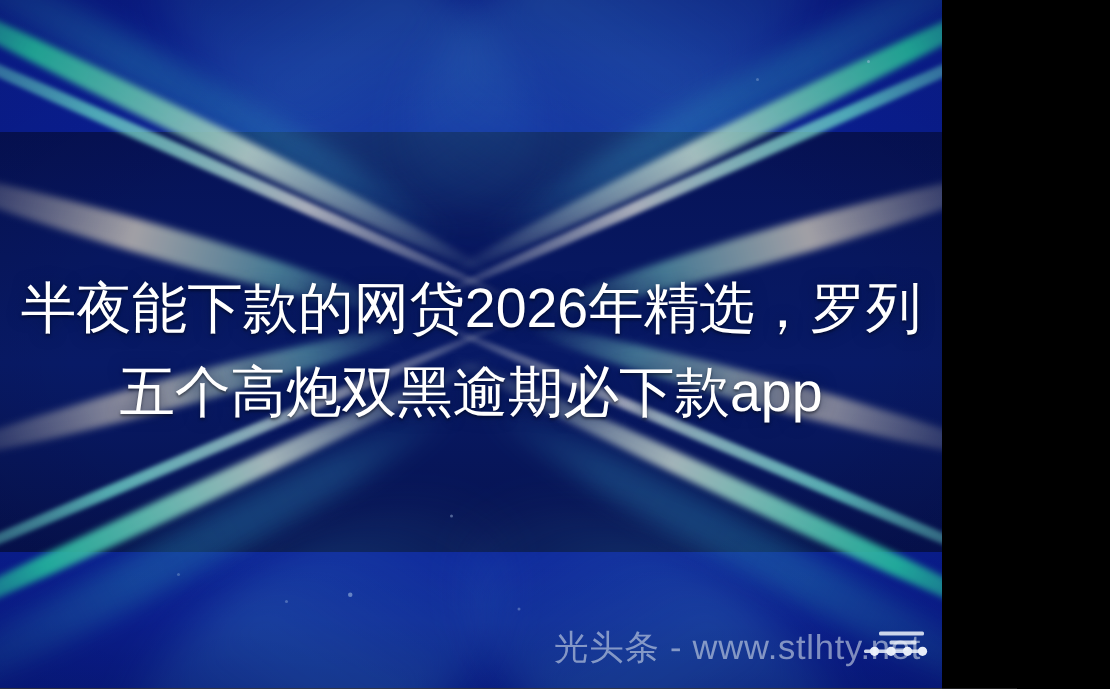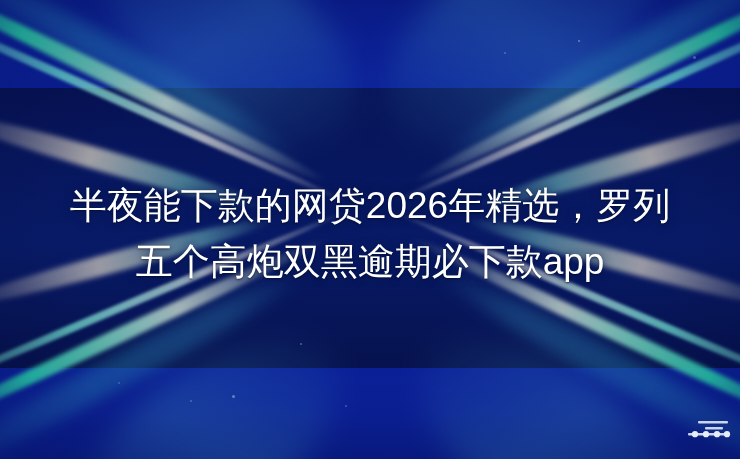--- a/index.html
+++ b/index.html
@@ -1,18 +1,18 @@
 <!DOCTYPE html>
 <html><head>
 <meta charset="utf-8">
 <style>
   html,body{margin:0;padding:0;background:#000;}
   #stage{
     position:relative;
-    width:740px;height:459px;
+    width:628px;height:459px;
     overflow:hidden;
     font-family:"Liberation Sans","DejaVu Sans",sans-serif;
     background:#737373;
   }
 
   
   .band{position:absolute;left:0;width:740px;}
   #band-top{top:0;height:88px;
     background:linear-gradient(180deg,#0a1e93 0%,#0b2099 45%,#0a1f96 100%);}
   #band-mid{top:88px;height:280px;
@@ -165,20 +165,23 @@
   <div class="spark" style="left:232px;top:395px;width:3px;height:3px;opacity:.50"></div>
   <div class="spark" style="left:345px;top:405px;width:2px;height:2px;opacity:.35"></div>
   <div class="spark" style="left:190px;top:400px;width:2px;height:2px;opacity:.35"></div>
   <div class="spark" style="left:118px;top:382px;width:2px;height:2px;opacity:.30"></div>
 
   <div id="vignette"></div>
 
   <div id="title">半夜能下款的网贷2026年精选，罗列
 五个高炮双黑逾期必下款app</div>
 
+  <div id="watermark">
+    <span>光头条 - www.stlhty.net</span>
+  </div>
 
   <svg id="wm-icon" viewBox="0 0 48 22">
     <rect x="12" y="2" width="30" height="2.6" rx="1" fill="#e7eef9" opacity="0.92"></rect>
     <rect x="19" y="8" width="18" height="2.6" rx="1" fill="#e7eef9" opacity="0.92"></rect>
     <rect x="2" y="14" width="40" height="2.4" rx="1" fill="#e7eef9" opacity="0.92"></rect>
     <circle cx="9" cy="15.2" r="3.1" fill="#f2f7ff"></circle>
     <circle cx="20" cy="15.2" r="3.1" fill="#f2f7ff"></circle>
     <circle cx="31" cy="15.2" r="3.1" fill="#f2f7ff"></circle>
     <circle cx="41" cy="15.2" r="3.1" fill="#f2f7ff"></circle>
   </svg>

